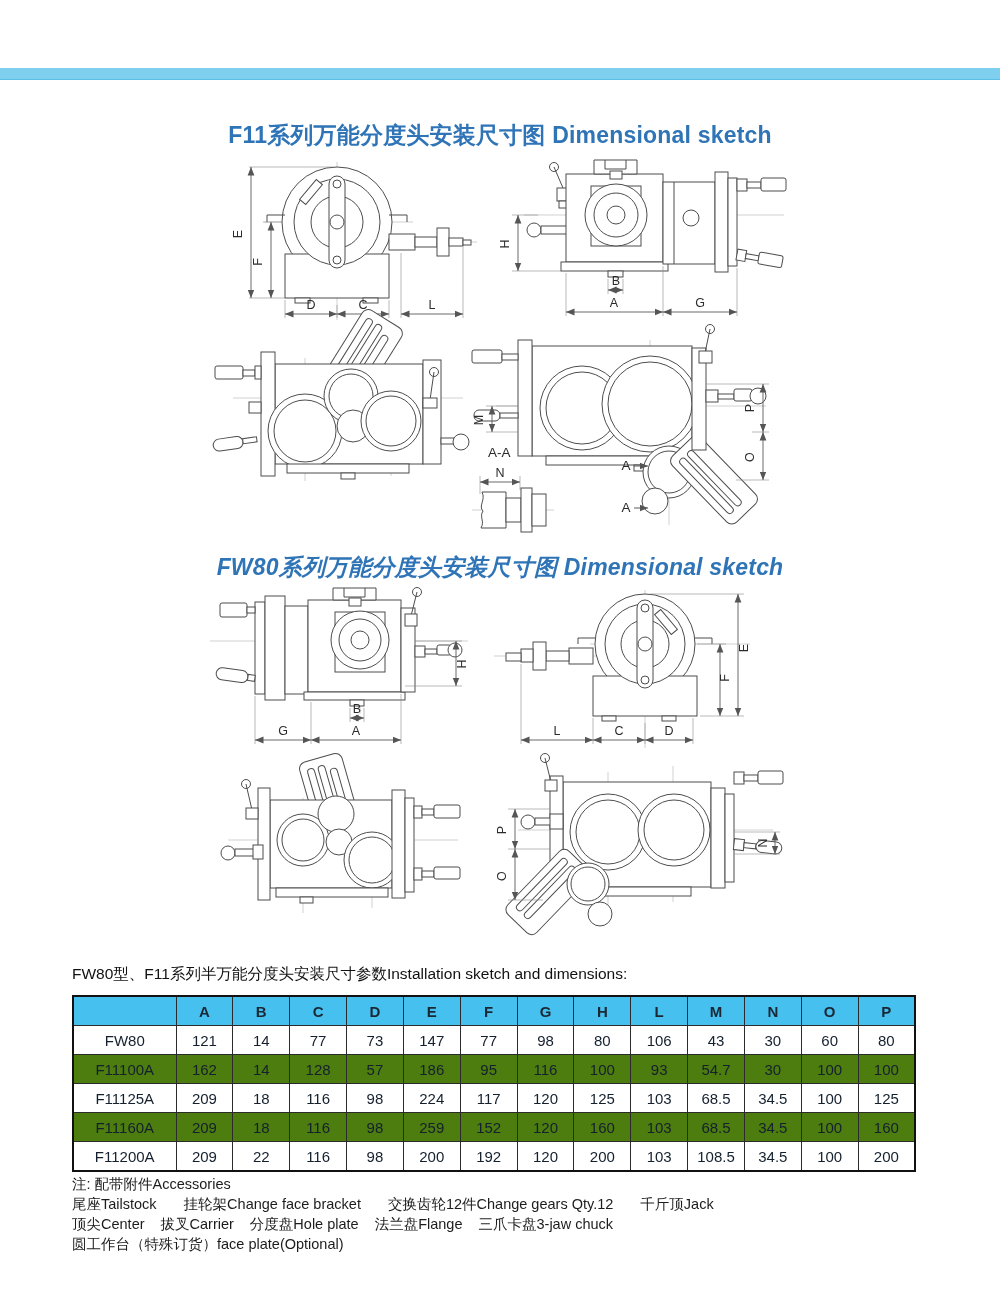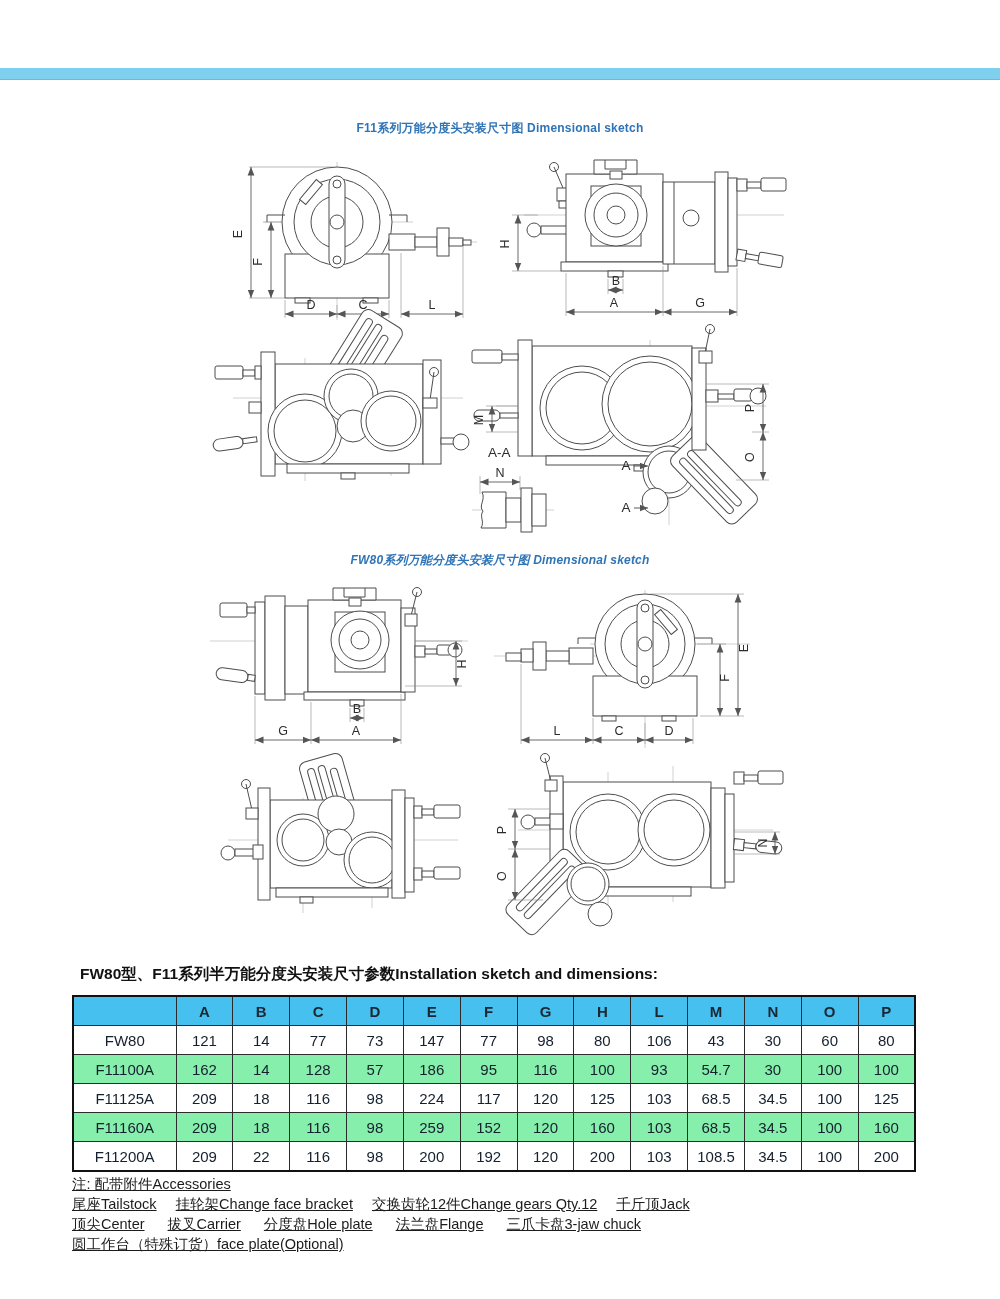--- a/index.html
+++ b/index.html
@@ -1,45 +1,45 @@
 <!DOCTYPE html>
 <html><head>
 <meta charset="utf-8">
 <style>
   html,body{margin:0;padding:0;background:#e8e8e8;}
   .page{position:relative;width:1000px;height:1299px;background:#ffffff;margin:0 auto;
         font-family:"Liberation Sans",sans-serif;color:#1a1a1a;overflow:hidden;}
   .top-bar{position:absolute;left:0;top:68px;width:100%;height:11px;
            background:#7fcfee;border-bottom:1px solid #5fc0e6;}
-  .sec-title{position:absolute;width:100%;text-align:center;font-size:12px;font-weight:bold;
+  .sec-title{position:absolute;width:100%;text-align:center;font-size:23px;font-weight:bold;
              color:#2e74b6;letter-spacing:.2px;}
   #title-f11{top:120px;}
   #title-fw80{top:552px;font-style:italic;}
   .dwg{position:absolute;overflow:visible;}
   .dwg .ln{fill:none;stroke:#4d4d4d;stroke-width:1;}
   .dwg .lnf{fill:#ffffff;stroke:#4d4d4d;stroke-width:1;}
   .dwg .cl{stroke:#bdbdbd;stroke-width:.7;}
   .dwg .ext{stroke:#8a8a8a;stroke-width:.6;}
   .dwg .dim{stroke:#5a5a5a;stroke-width:.9;fill:none;marker-start:url(#as);marker-end:url(#ae);}
   .dwg .aarr{stroke:#5a5a5a;stroke-width:1;marker-end:url(#ae);}
   .dwg text{font-family:"Liberation Sans",sans-serif;font-size:12.5px;fill:#2b2b2b;}
   .dwg text.big{font-size:13.5px;}
-  .tbl-caption{position:absolute;left:72px;top:964px;font-size:15.5px;font-weight:700;color:#111;margin-left:8px;}
+  .tbl-caption{position:absolute;left:72px;top:964px;font-size:15.5px;font-weight:400;color:#111;}
   table.dims{position:absolute;left:72px;top:995px;width:844px;border-collapse:collapse;
              table-layout:fixed;font-size:15px;color:#14202e;}
   table.dims th,table.dims td{border:1px solid #2b2b2b;text-align:center;padding:0;height:28px;
              font-weight:normal;overflow:hidden;white-space:nowrap;}
   table.dims{border:2px solid #111;}
   table.dims thead th{background:#45c0ef;font-weight:600;color:#1b2733;}
-  table.dims tbody tr.alt{background:#86efac;border-radius:12px;}
+  table.dims tbody tr.alt{background:#4d7c0f;border-radius:12px;}
   table.dims col.model{width:103px;}
   .notes{position:absolute;left:72px;top:1174px;width:860px;font-size:14.5px;color:#1c1c1c;line-height:20px;}
-  .notes .nrow{display:flex;column-gap:19px;margin-top:0;}
-  .notes .nrow3{column-gap:23px;}
-  .notes div{margin-bottom:0;text-decoration:underline;}
+  .notes .nrow{display:flex;column-gap:27px;margin-top:0;}
+  .notes .nrow3{column-gap:16px;}
+  .notes div{margin-bottom:0;}
   .notes .nline{height:20px;}
 </style>
 </head>
 <body>
 
 <svg width="0" height="0" style="position:absolute">
   <defs>
     <marker id="ae" markerWidth="9" markerHeight="8" refX="8.5" refY="4" orient="auto" markerUnits="userSpaceOnUse">
       <path d="M0,0.6 L8.5,4 L0,7.4 Z" fill="#555"></path>
     </marker>

